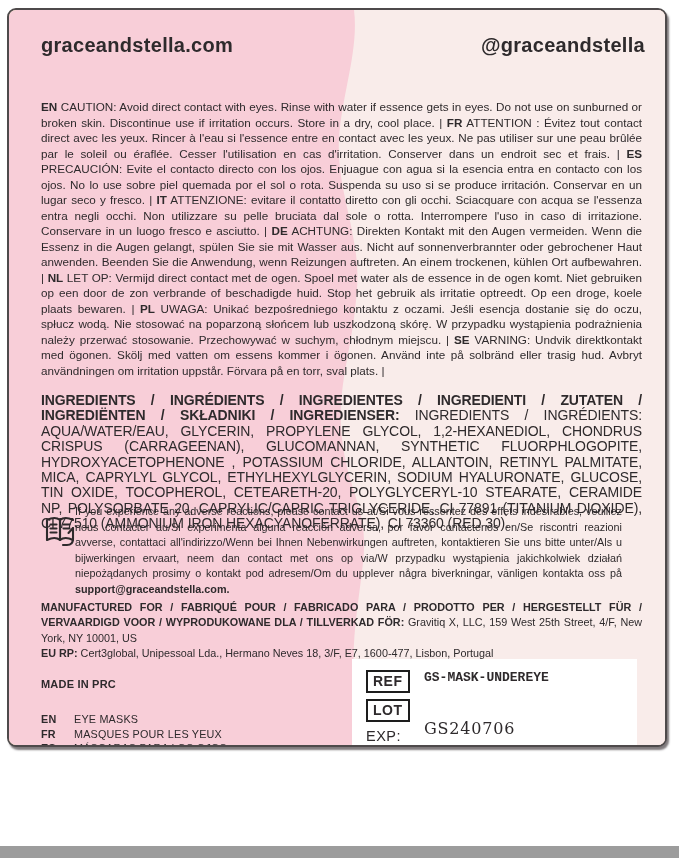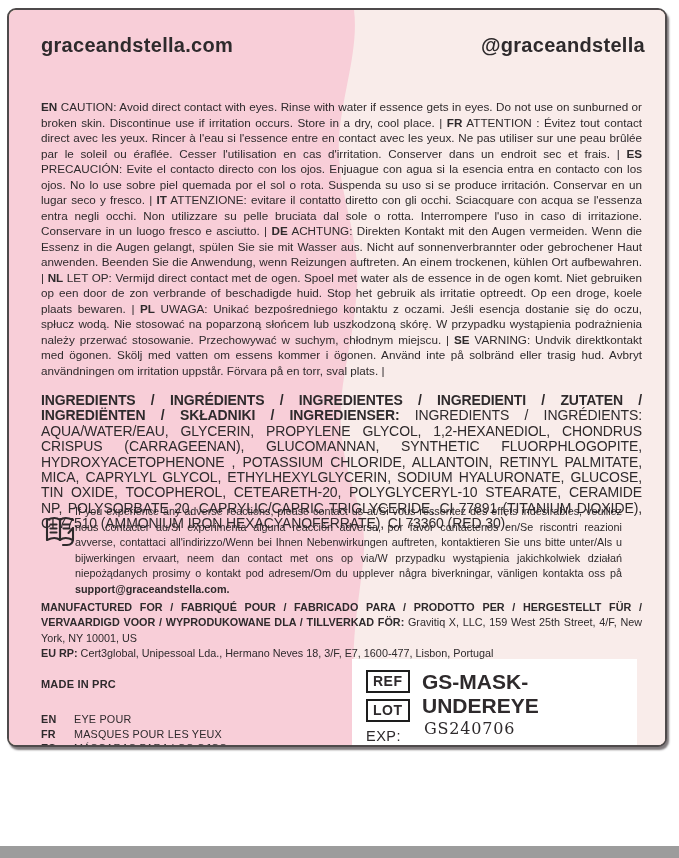--- a/index.html
+++ b/index.html
@@ -41,21 +41,21 @@
   .lang-row{display:flex;}
   .lang-code{width:33px;font-weight:700;}
 
   .infobox{position:absolute;left:343px;top:649px;width:285px;height:130px;background:#ffffff;
     box-sizing:border-box;padding:11px 0 0 14px;}
   .info-row{display:flex;align-items:flex-start;height:29px;}
   .label-cell{width:58px;display:flex;}
   .tag{border:2px solid #1d1d1d;font-size:14px;font-weight:700;letter-spacing:.5px;
     padding:0 5px;height:19px;line-height:19px;}
   .plain-label{font-size:14.5px;font-weight:500;letter-spacing:.5px;}
-  .val-sans{font-size:21px;font-weight:600;}
+  .val-sans{font-size:13px;font-weight:600;font-family:Liberation Mono, monospace;}
   .val-serif{font-family:"DejaVu Serif","Liberation Serif",serif;font-size:16px;letter-spacing:.8px;margin-top:20px;}
 </style>
 </head>
 <body>
 
 <div class="card">
   <svg class="bg-svg" viewBox="0 0 656 831" preserveAspectRatio="none" aria-hidden="true">
     <rect x="0" y="0" width="656" height="831" fill="#f8ced8"></rect>
     <path fill="#f9ecea" d="M345,0
       C350,45 333,95 330,145
@@ -98,21 +98,21 @@
     <div class="mfg">
       <div class="mfg-main"><span class="b">MANUFACTURED FOR / FABRIQUÉ POUR / FABRICADO PARA / PRODOTTO PER / HERGESTELLT FÜR / VERVAARDIGD VOOR / WYPRODUKOWANE DLA / TILLVERKAD FÖR:</span><span> Gravitiq X, LLC, 159 West 25th Street, 4/F, New York, NY 10001, US</span></div>
       <div><span class="b">EU RP:</span><span> Cert3global, Unipessoal Lda., Hermano Neves 18, 3/F, E7, 1600-477, Lisbon, Portugal</span></div>
     </div>
 
     <div class="madein">MADE IN PRC</div>
 
     <div class="langs">
       <div class="lang-row">
         <span class="lang-code">EN</span>
-        <span>EYE POUR</span>
+        <span>EYE MASKS</span>
       </div>
       <div class="lang-row">
         <span class="lang-code">FR</span>
         <span>MASQUES POUR LES YEUX</span>
       </div>
       <div class="lang-row">
         <span class="lang-code">ES</span>
         <span>MÁSCARAS PARA LOS OJOS</span>
       </div>
       <div class="lang-row">

